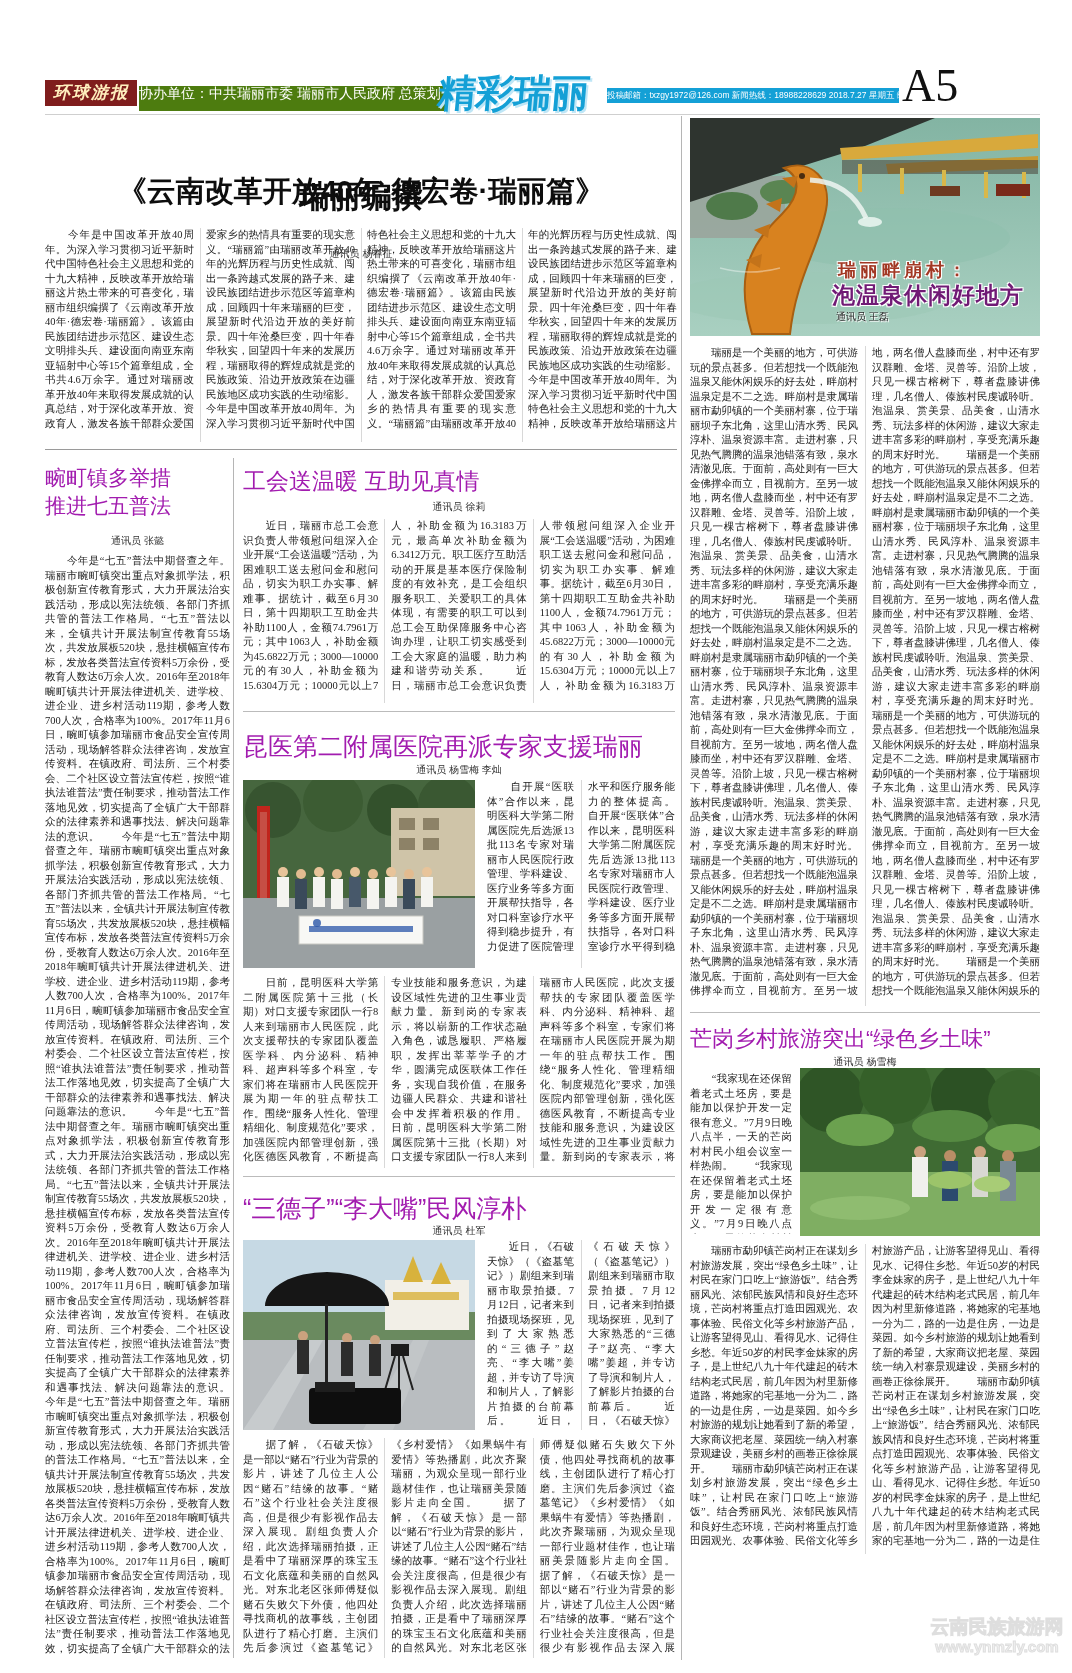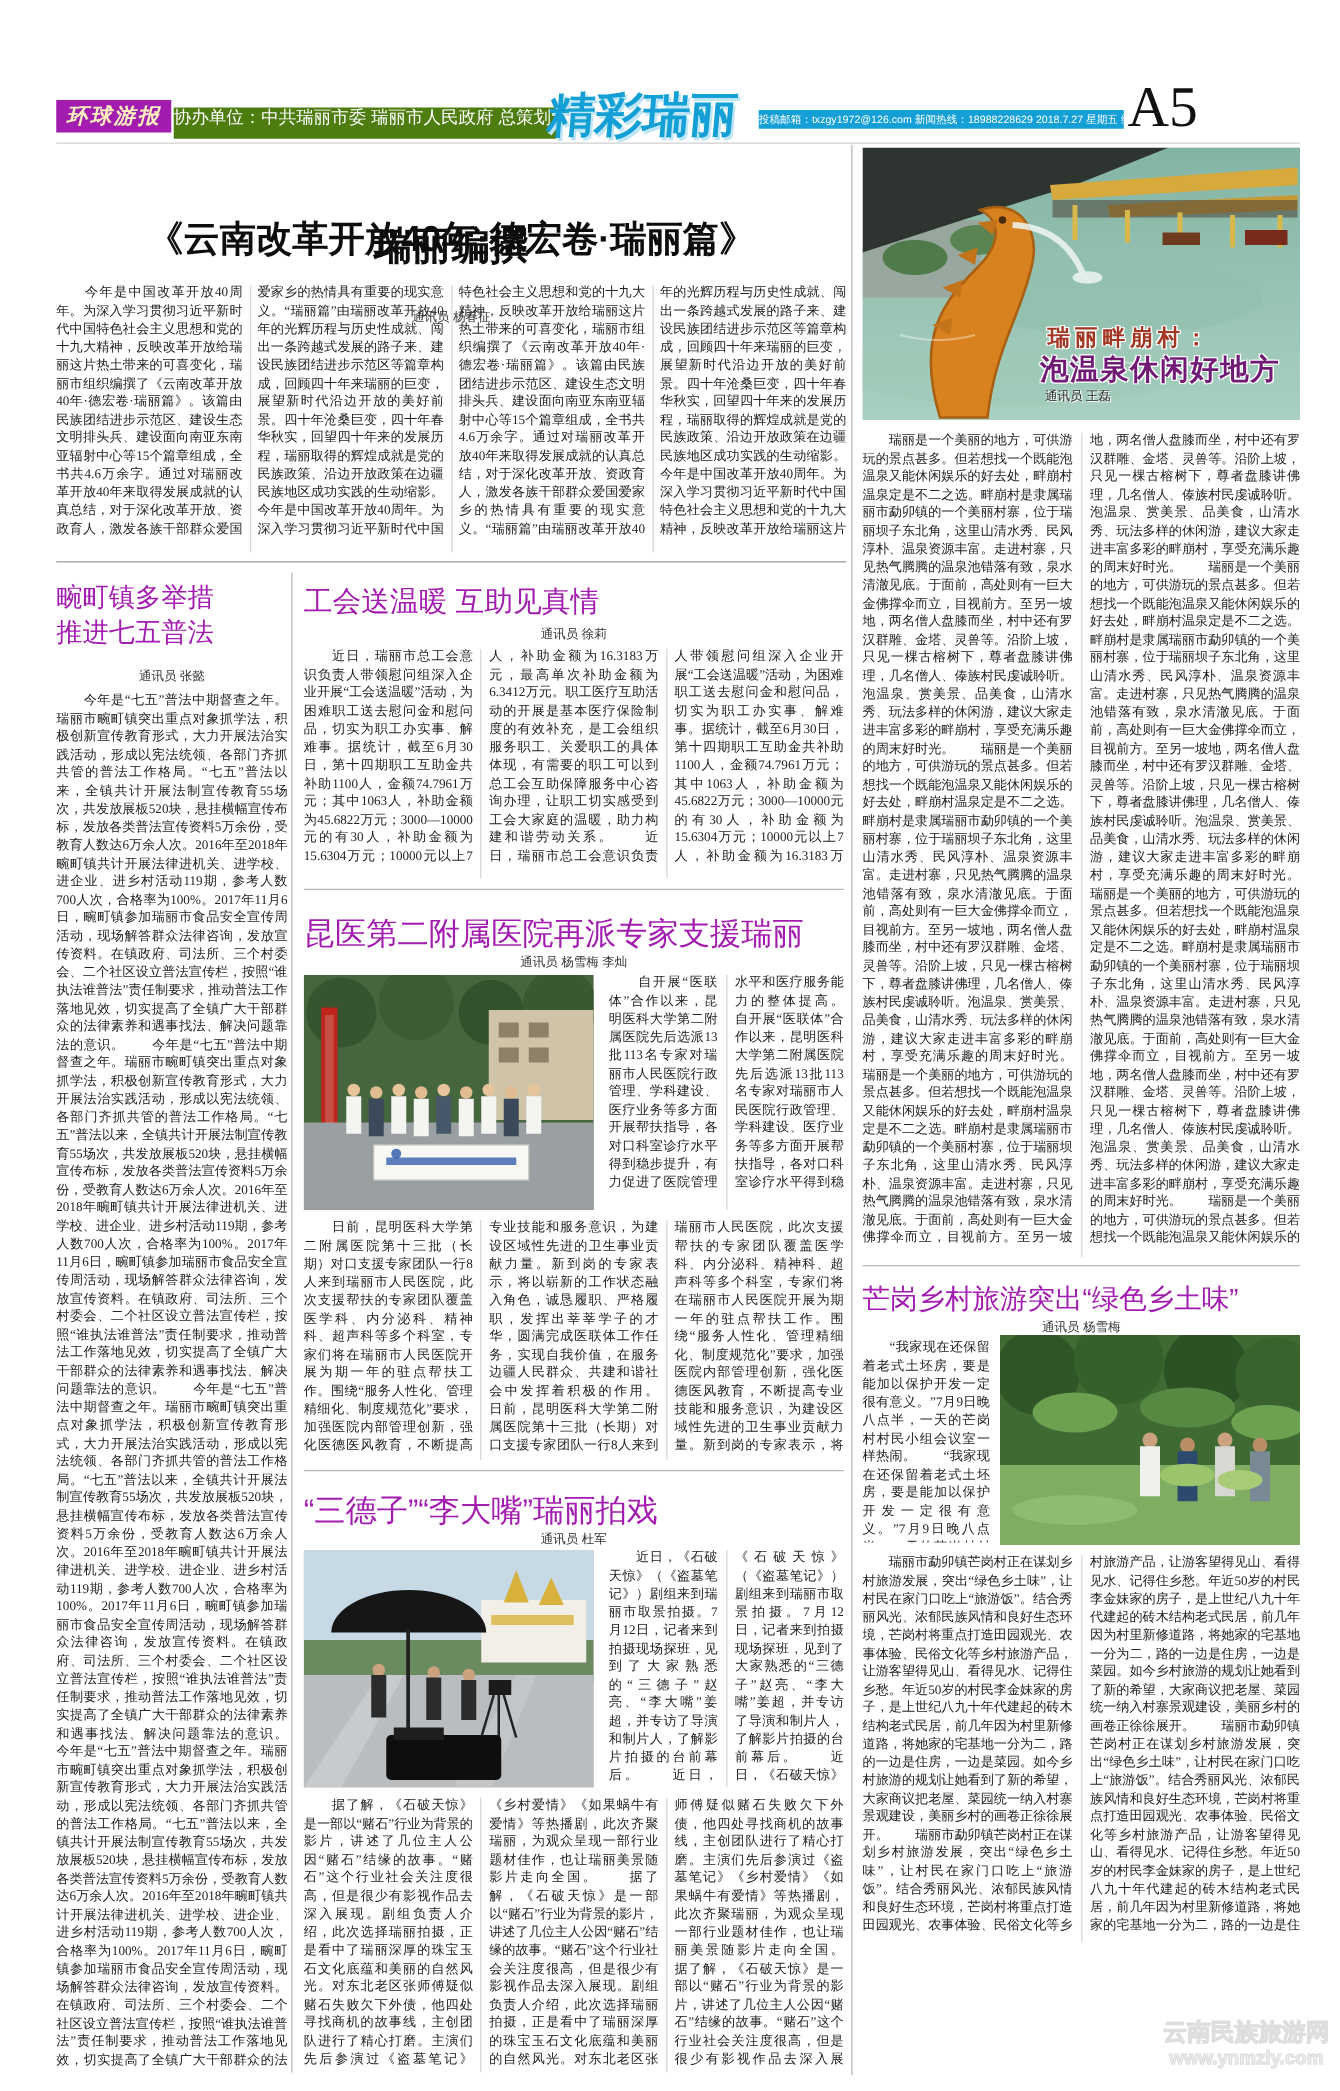--- a/index.html
+++ b/index.html
@@ -1,20 +1,20 @@
 <!DOCTYPE html>
 <html><head>
 <meta charset="utf-8">
 <style>
   html,body{margin:0;padding:0;background:#ffffff;}
   .page{position:relative;width:1072px;height:1673px;background:#fff;overflow:hidden;
         font-family:"Liberation Serif", serif;color:#1c1c1c;}
   .abs{position:absolute;}
   
-  .masthead{left:45px;top:80px;width:92px;height:26px;background:#a21caf;color:#ffefbe;
+  .masthead{left:45px;top:80px;width:92px;height:26px;background:#7f1d1d;color:#ffefbe;
     font-family:"Liberation Sans",sans-serif;font-weight:900;font-size:17px;line-height:26px;
     text-align:center;letter-spacing:2px;font-style:italic;}
   .coorg{left:139px;top:86px;width:306px;height:25px;background:#4d7c0f;color:#fff;
     font-family:"Liberation Sans",sans-serif;font-size:14px;line-height:15px;text-align:center;white-space:nowrap;}
   .section-title{left:424px;top:72px;width:180px;height:42px;color:#14a0d6;
     font-family:"Liberation Sans",sans-serif;font-weight:900;font-size:38px;line-height:42px;
     text-align:center;transform:skewX(-5deg);text-shadow:2px 2px 0 #bfe6f6;white-space:nowrap;}
   .contact{left:607px;top:88px;width:292px;height:15px;background:#14a0d6;color:#fff;
     font-family:"Liberation Sans",sans-serif;font-size:8.5px;line-height:15px;text-align:center;white-space:nowrap;}
   .pageno{left:902px;top:62px;width:80px;height:48px;font-family:"Liberation Serif",serif;
@@ -134,21 +134,21 @@
       </g>
       <rect x="56" y="136" width="124" height="28" fill="#f8f8f5" stroke="#c8c8c2"></rect>
       <rect x="66" y="146" width="104" height="6" fill="#2a56a8" opacity="0.75"></rect>
       <circle cx="74" cy="143" r="4" fill="#2a56a8" opacity="0.8"></circle>
     </svg>
   </div>
   <div class="abs body-txt cols2 fill" style="left:487px;top:780px;width:188px;height:188px;">　　自开展“医联体”合作以来，昆明医科大学第二附属医院先后选派13批113名专家对瑞丽市人民医院行政管理、学科建设、医疗业务等多方面开展帮扶指导，各对口科室诊疗水平得到稳步提升，有力促进了医院管理水平和医疗服务能力的整体提高。　　自开展“医联体”合作以来，昆明医科大学第二附属医院先后选派13批113名专家对瑞丽市人民医院行政管理、学科建设、医疗业务等多方面开展帮扶指导，各对口科室诊疗水平得到稳步提升，有力促进了医院管理水平和医疗服务能力的整体提高。</div>
   <div class="abs body-txt cols3 fill" style="left:243px;top:976px;width:432px;height:192px;">　　日前，昆明医科大学第二附属医院第十三批（长期）对口支援专家团队一行8人来到瑞丽市人民医院，此次支援帮扶的专家团队覆盖医学科、内分泌科、精神科、超声科等多个科室，专家们将在瑞丽市人民医院开展为期一年的驻点帮扶工作。围绕“服务人性化、管理精细化、制度规范化”要求，加强医院内部管理创新，强化医德医风教育，不断提高专业技能和服务意识，为建设区域性先进的卫生事业贡献力量。新到岗的专家表示，将以崭新的工作状态融入角色，诚恳履职、严格履职，发挥出莘莘学子的才华，圆满完成医联体工作任务，实现自我价值，在服务边疆人民群众、共建和谐社会中发挥着积极的作用。　　日前，昆明医科大学第二附属医院第十三批（长期）对口支援专家团队一行8人来到瑞丽市人民医院，此次支援帮扶的专家团队覆盖医学科、内分泌科、精神科、超声科等多个科室，专家们将在瑞丽市人民医院开展为期一年的驻点帮扶工作。围绕“服务人性化、管理精细化、制度规范化”要求，加强医院内部管理创新，强化医德医风教育，不断提高专业技能和服务意识，为建设区域性先进的卫生事业贡献力量。新到岗的专家表示，将以崭新的工作状态融入角色，诚恳履职、严格履职，发挥出莘莘学子的才华，圆满完成医联体工作任务，实现自我价值，在服务边疆人民群众、共建和谐社会中发挥着积极的作用。</div>
   <div class="abs rule-h" style="left:243px;top:1176px;width:432px;background:#bbb;"></div>
 
-  <div class="abs h-sec" style="left:243px;top:1192px;width:432px;font-size:25px;">“三德子”“李大嘴”瑞丽拍戏</div>
+  <div class="abs h-sec" style="left:243px;top:1192px;width:432px;font-size:25px;">“三德子”“李大嘴”民风淳朴</div>
   <div class="abs byline" style="left:243px;top:1224px;width:432px;">通讯员 杜军</div>
 
   <div class="abs photo" style="left:243px;top:1240px;width:232px;height:190px;">
     <svg width="232" height="190" viewBox="0 0 232 190">
       <rect width="232" height="190" fill="#c6d9e4"></rect>
       <rect x="0" y="72" width="232" height="34" fill="#6a8a5f"></rect>
       <rect x="142" y="40" width="84" height="50" fill="#f2efe7"></rect>
       <polygon points="160,42 170,16 180,42" fill="#d8b23c"></polygon>
       <polygon points="188,44 198,22 208,44" fill="#d8b23c"></polygon>
       <rect x="150" y="52" width="66" height="8" fill="#d8b23c" opacity="0.8"></rect>

